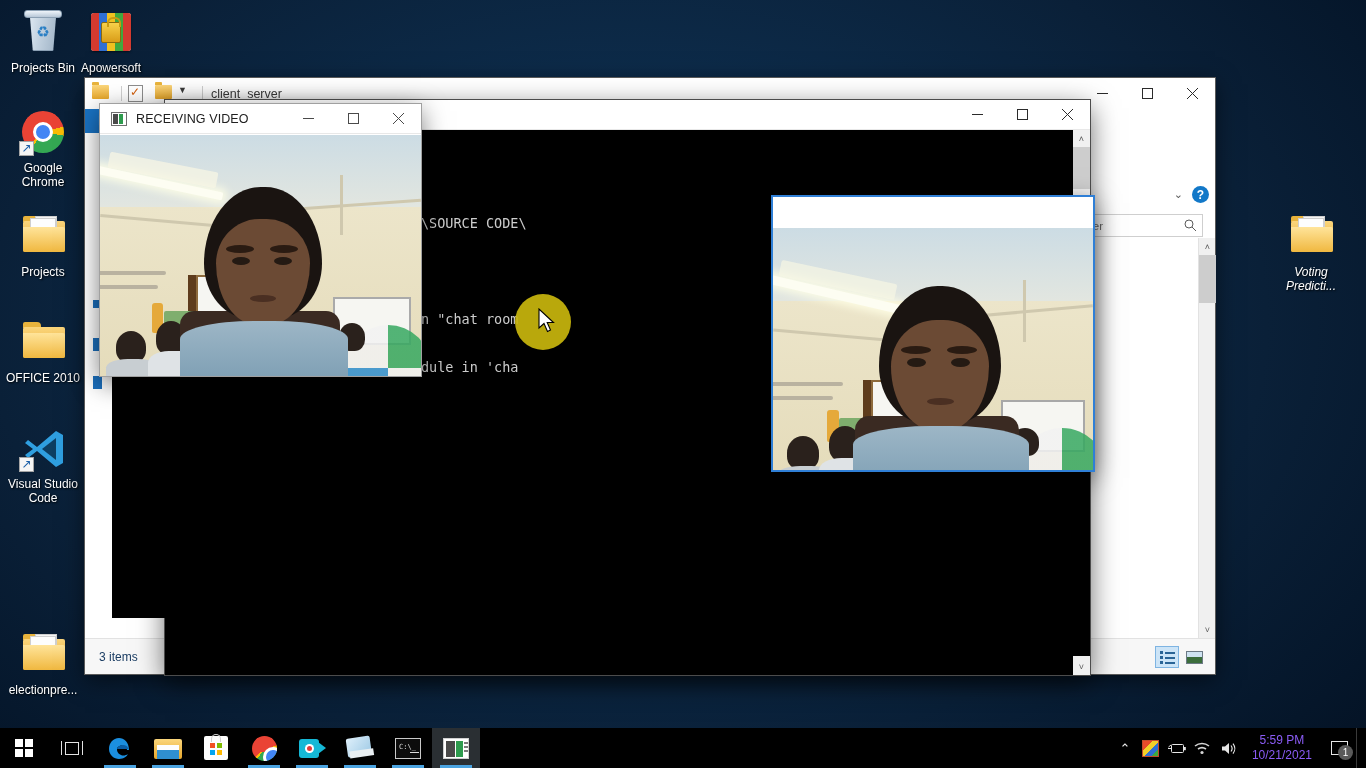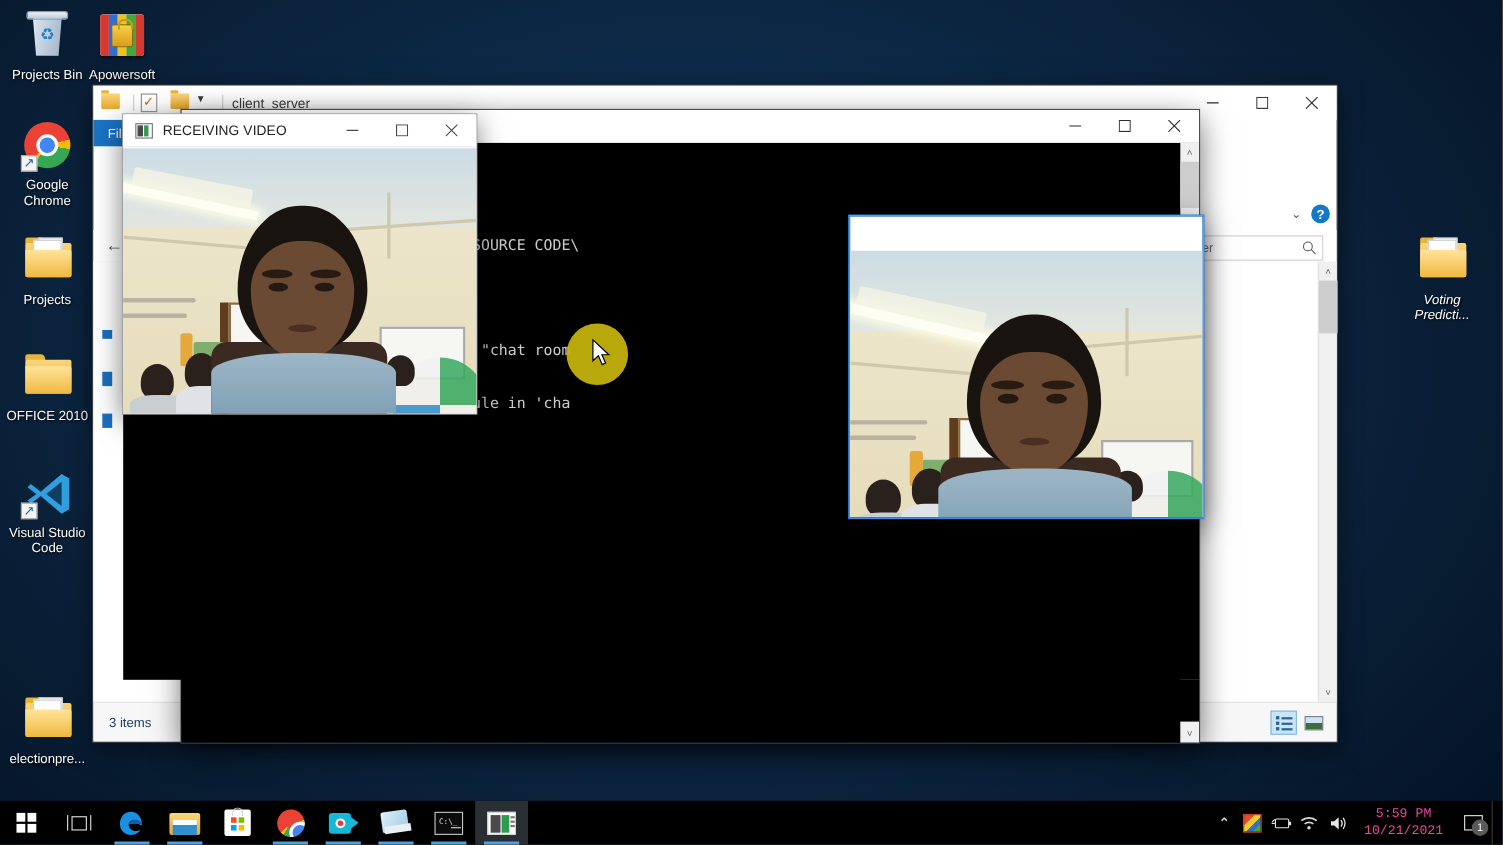--- a/index.html
+++ b/index.html
@@ -170,21 +170,21 @@
   #cmd .titlebar { background:#fff; }
   .cmd-console { position:absolute; left:0; top:30px; right:17px; bottom:0;
                  background:#000; color:#cccccc;
                  font-family:"DejaVu Sans Mono", monospace; font-size:13.5px; line-height:16px;
                  padding:53px 0 0 0; white-space:pre; overflow:hidden; }
   .cmd-line { padding-left:4px; }
   .cmd-scroll { position:absolute; right:0; top:30px; bottom:0; width:17px; background:#f0f0f0; }
 
   
   .vid-wnd { background:#fff; }
-  #recv { left:112px; top:104px; width:321px; height:272px;
+  #recv { left:100px; top:104px; width:321px; height:272px;
           box-shadow:0 0 0 1px #a0a0a0, 0 7px 24px rgba(0,0,0,.55); }
   #xmit { left:772px; top:196px; width:322px; height:275px;
           box-shadow:0 0 0 1px #2f7fd6, 0 7px 24px rgba(0,0,0,.55); border:1px solid #2f7fd6;}
   .vid-canvas { position:absolute; left:0; right:0; bottom:0; top:31px; overflow:hidden;
                 background:#cfd8dc; }
 
   
   .scene { position:absolute; inset:0; background:linear-gradient(180deg,#cfdde4 0%, #d7e3e7 22%, #e8e3cf 34%, #eee7cf 70%, #e9e0c3 100%); }
   .ceil  { position:absolute; left:0; right:0; top:0; height:30%;
            background:linear-gradient(180deg,#ccdce4,#e2e6e0); }
@@ -235,21 +235,21 @@
   .taskview::before,.taskview::after{content:""; position:absolute; top:-1.6px; width:2px; height:14px;
              border-left:1.6px solid #e3e3e3; }
   .taskview::before{left:-5px;} .taskview::after{left:16px;}
   .tapp { width:48px; height:40px; position:relative; display:flex; align-items:center;
           justify-content:center; }
   .tapp .uline { position:absolute; left:8px; right:8px; bottom:0; height:3px; background:#4aa3e0; }
   .tapp.active { background:#2a2f33; }
   .tray { margin-left:auto; display:flex; align-items:center; height:40px; padding-right:4px; }
   .tray-ico { width:26px; height:40px; display:flex; align-items:center; justify-content:center;
               color:#e9e9e9; font-size:13px; }
-  .clock { color:#ec4899; font-size:12px; line-height:15px; text-align:center; padding:0 10px;font-family:Liberation Mono, monospace; }
+  .clock { color:#8b5cf6; font-size:12px; line-height:15px; text-align:center; padding:0 10px; }
   .notify { width:34px; height:40px; display:flex; align-items:center; justify-content:center;
             position:relative; }
   .notify .bubble { width:17px; height:14px; border:1.6px solid #e6e6e6; }
   .notify .cnt { position:absolute; right:3px; bottom:8px; width:15px; height:15px; border-radius:50%;
             background:#5a5a5a; color:#fff; font-size:10px; display:flex; align-items:center;
             justify-content:center; }
   .showdesk { width:6px; height:40px; border-left:1px solid #3a3a3a; }
 </style>
 </head>
 <body>

